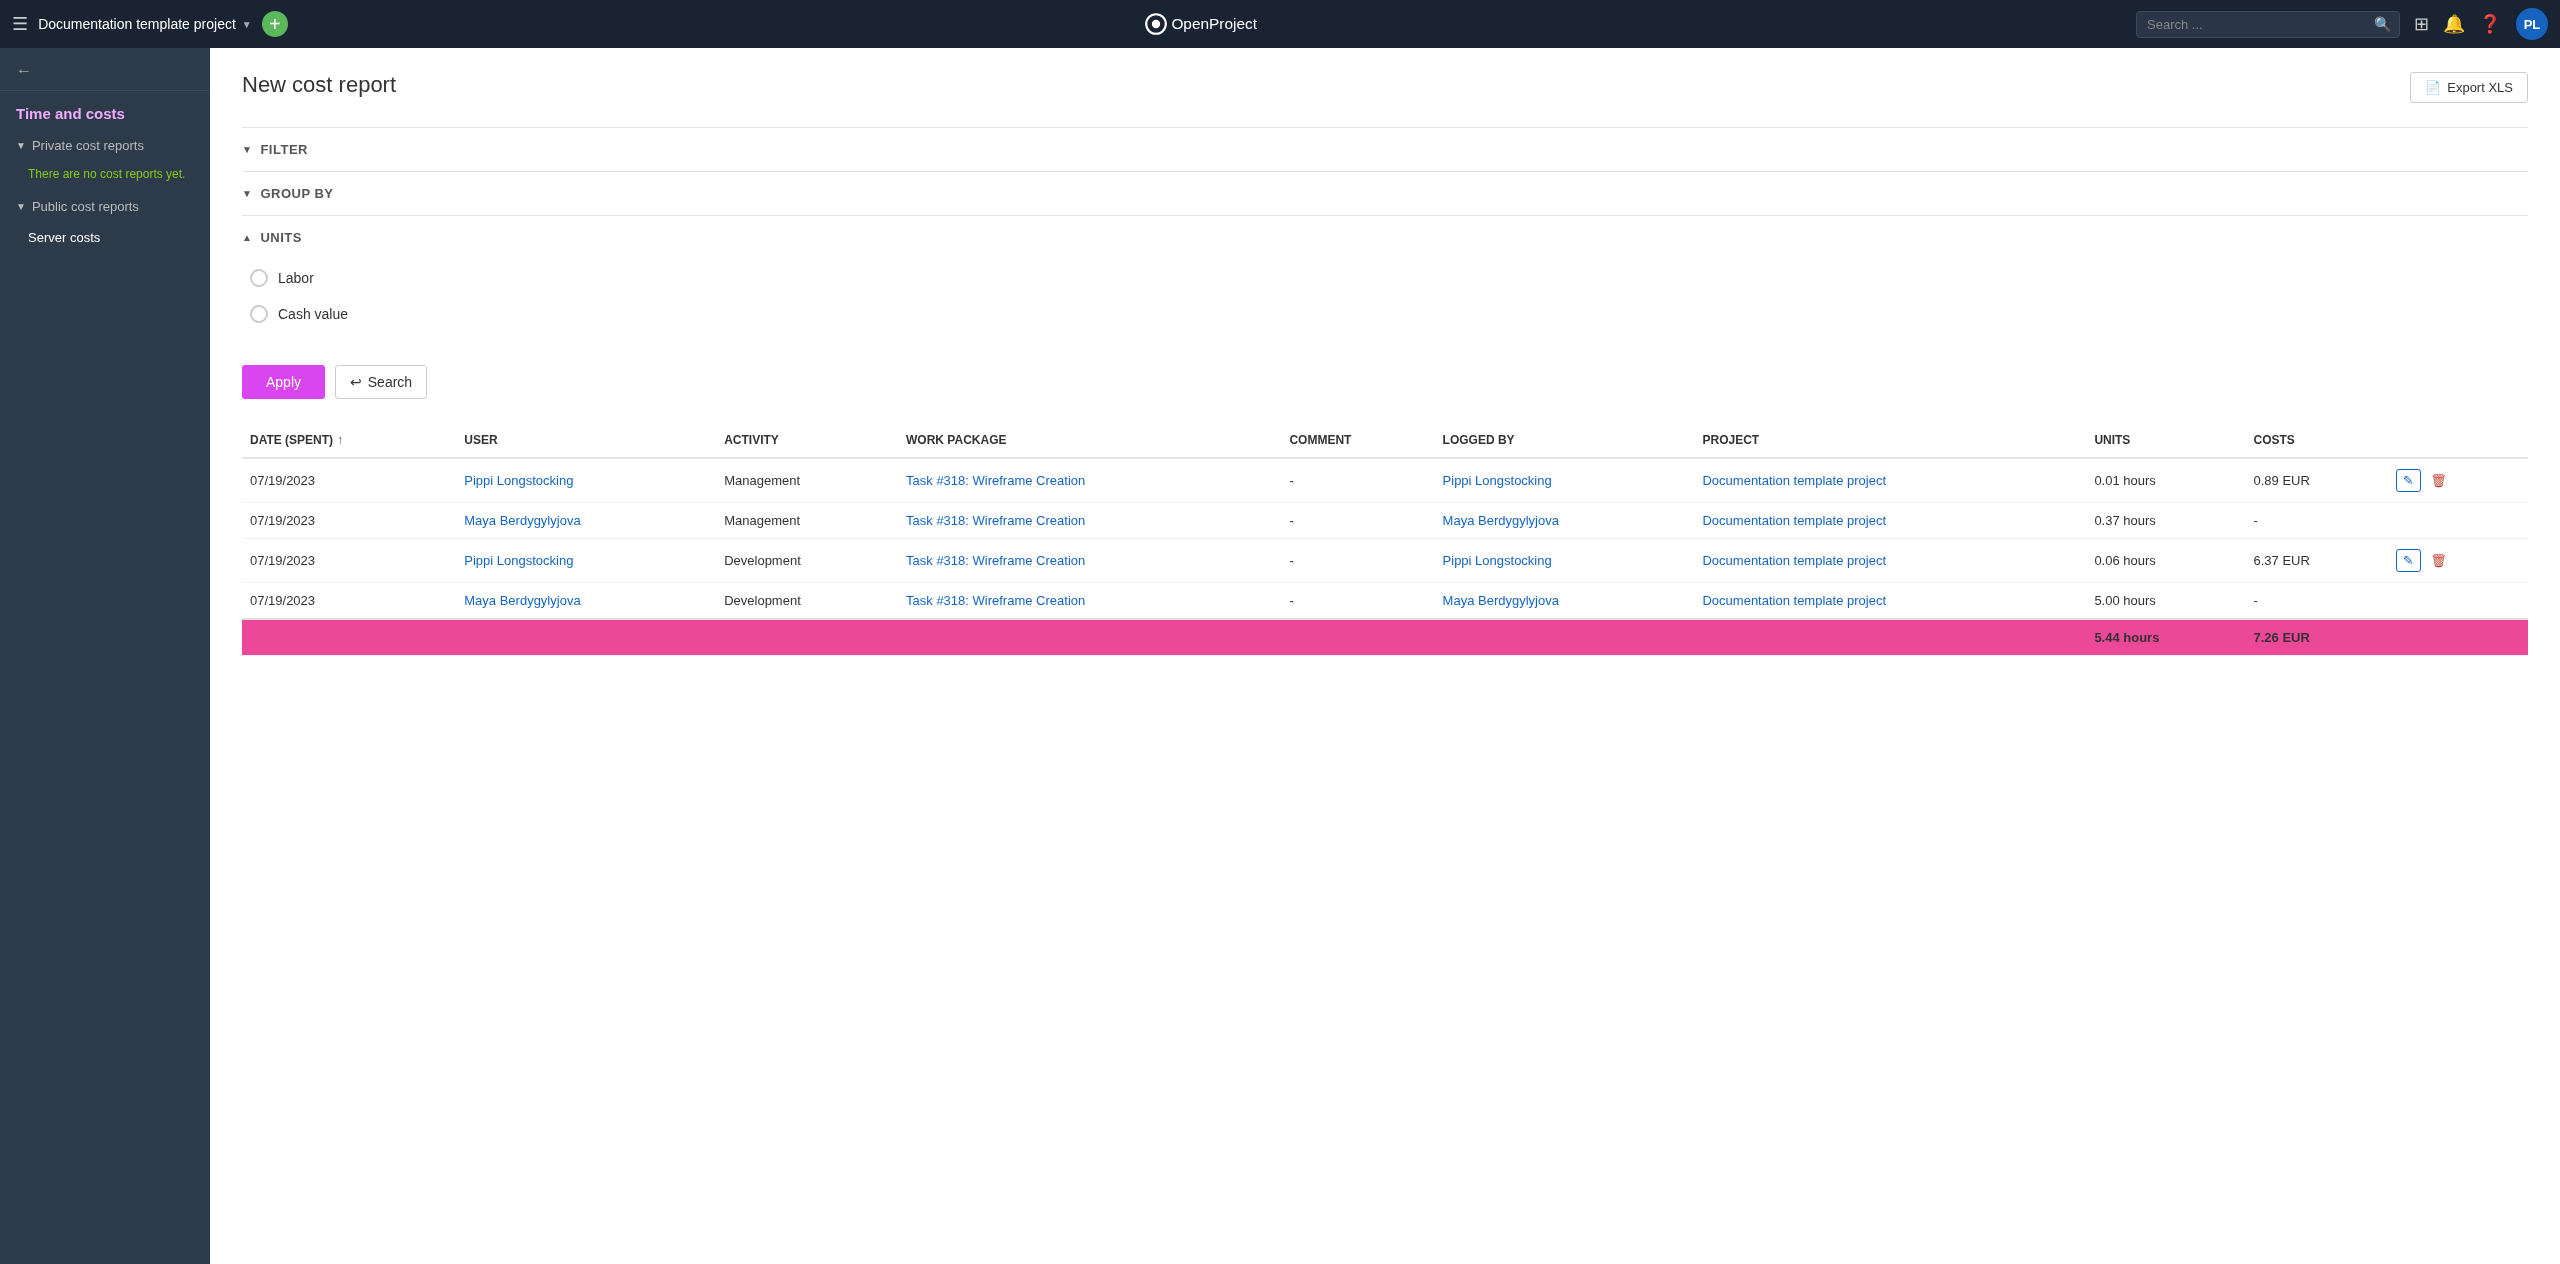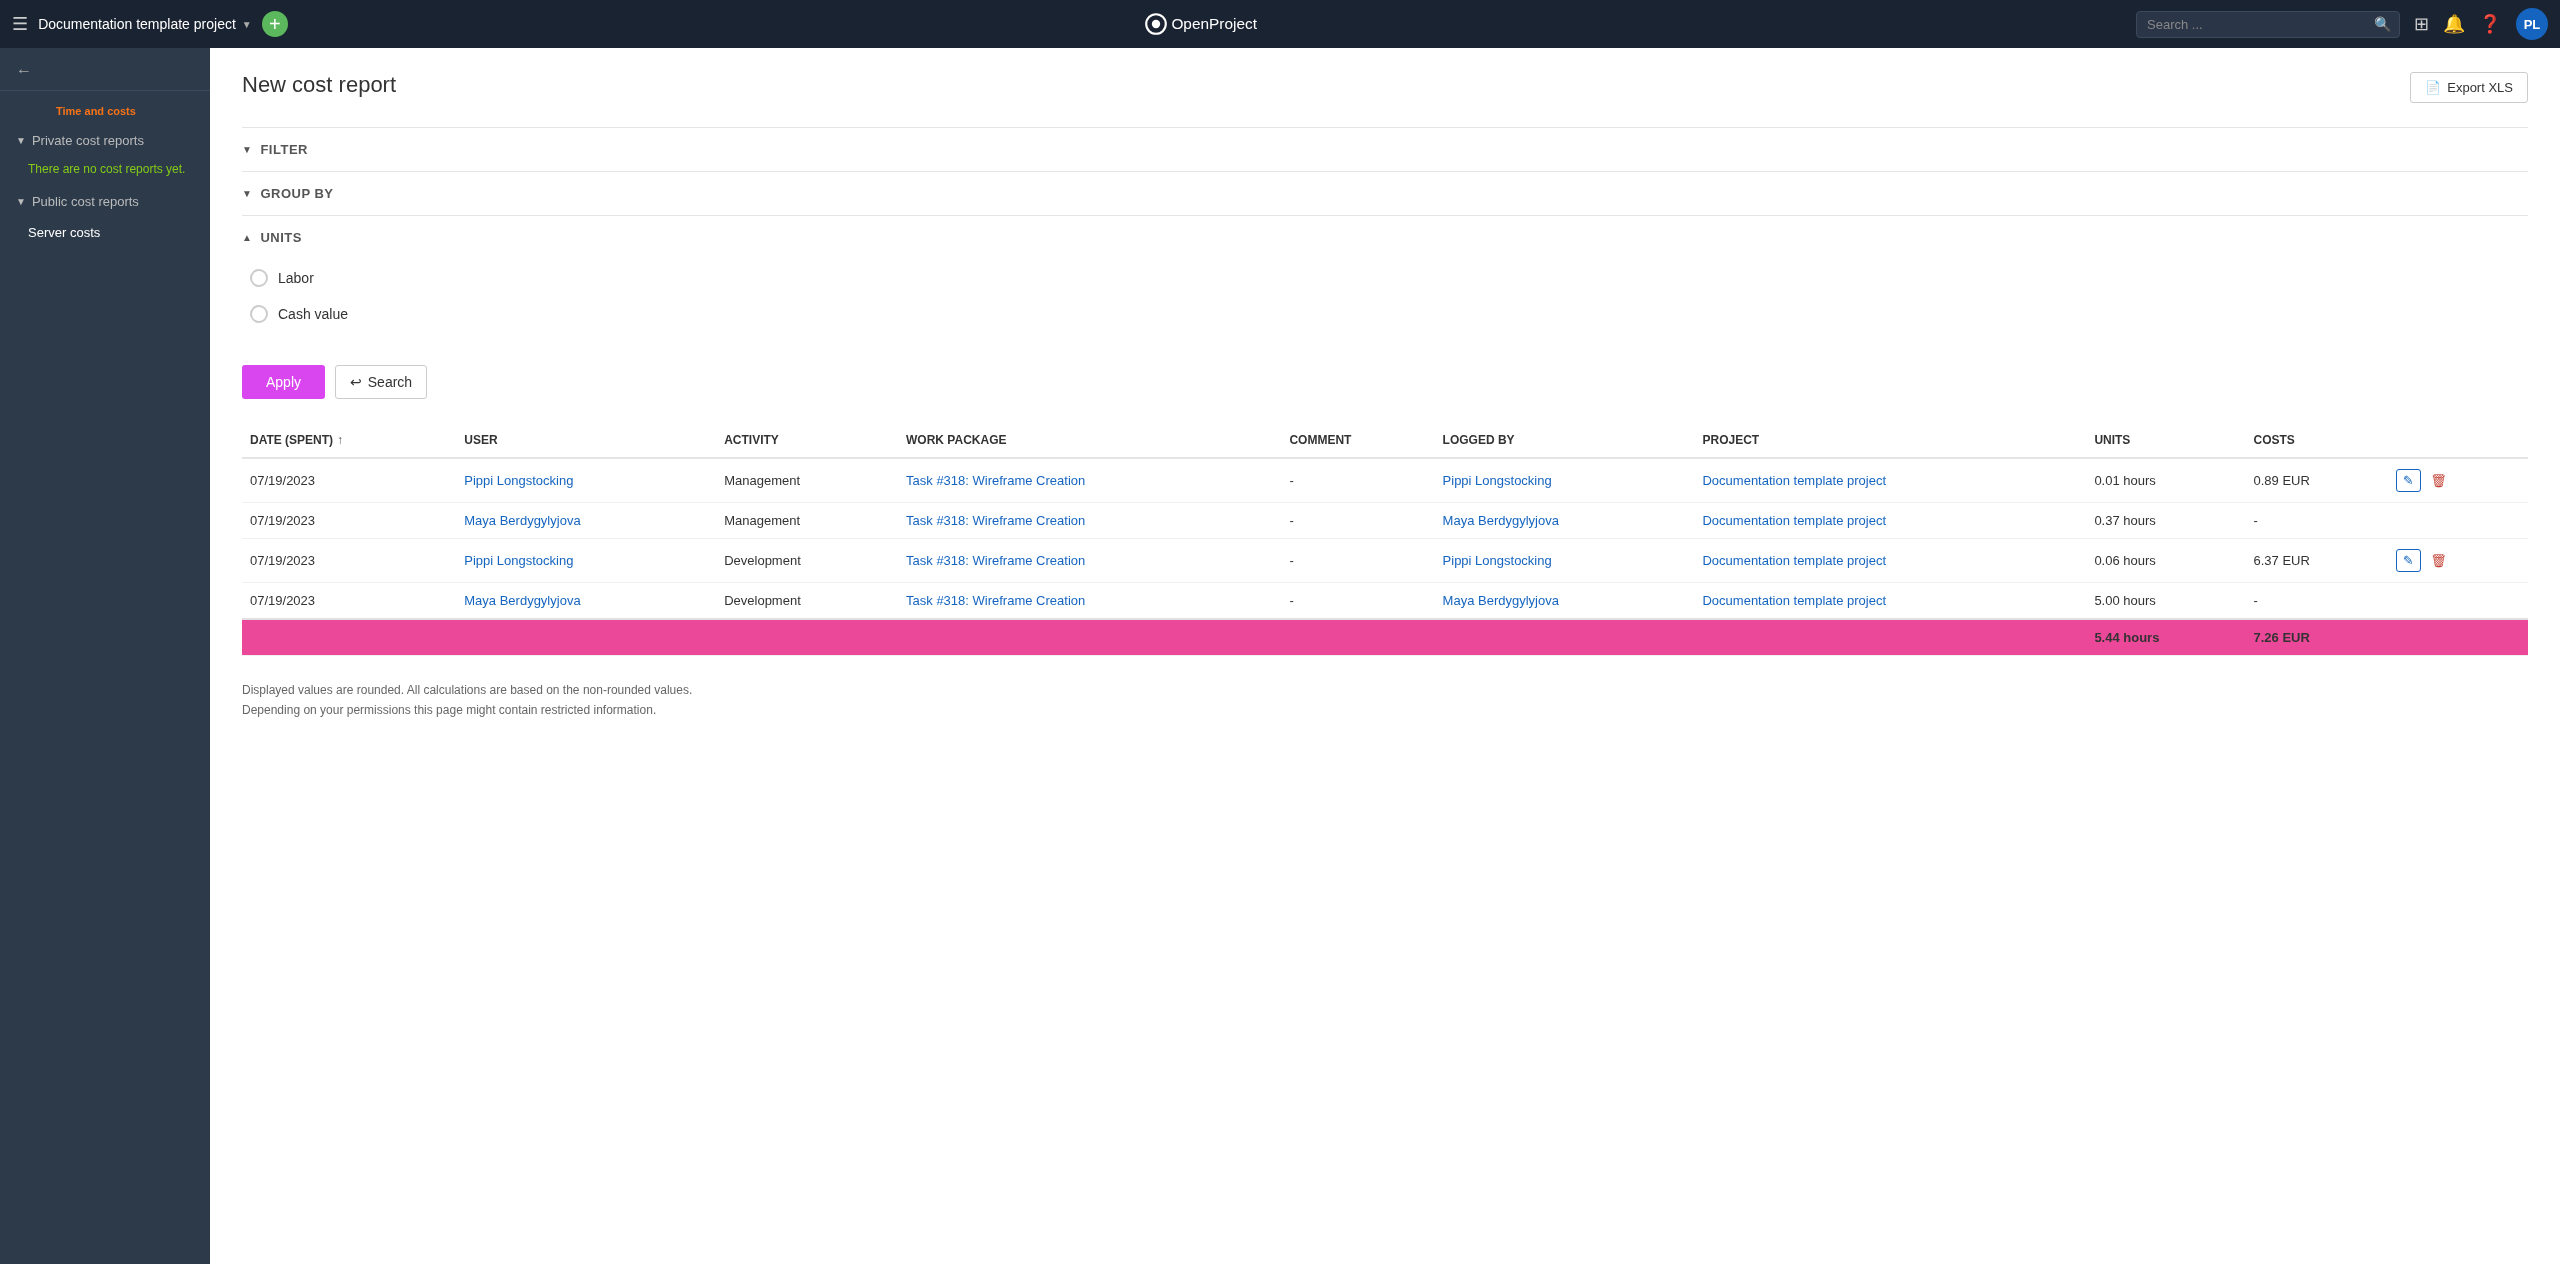--- a/index.html
+++ b/index.html
@@ -28,21 +28,21 @@
     .topnav-icon { color: #ccc; font-size: 18px; cursor: pointer; }
     .topnav-avatar { background: #1565c0; border-radius: 50%; width: 32px; height: 32px; display: flex; align-items: center; justify-content: center; color: #fff; font-size: 13px; font-weight: bold; cursor: pointer; }
 
     
     .main-layout { display: flex; flex: 1; overflow: hidden; }
 
     
     .sidebar { background: #2c3a4a; color: #ccc; width: 210px; flex-shrink: 0; overflow-y: auto; display: flex; flex-direction: column; }
     .sidebar-back { display: flex; align-items: center; gap: 8px; padding: 12px 16px; color: #aaa; cursor: pointer; font-size: 13px; border-bottom: 1px solid #3a4a5c; }
     .sidebar-back-arrow { font-size: 16px; }
-    .sidebar-section-title { color: #f97316; font-size: 11px; font-weight: 600; padding: 14px 16px 8px; margin-left: 40px; }
+    .sidebar-section-title { color: #f0abfc; font-size: 15px; font-weight: 600; padding: 14px 16px 8px; }
     .sidebar-group-header { display: flex; align-items: center; gap: 6px; padding: 8px 16px; cursor: pointer; font-size: 13px; color: #bbb; }
     .sidebar-group-header .caret { font-size: 10px; }
     .sidebar-empty { padding: 6px 16px 10px 28px; font-size: 12px; color: #84cc16; }
     .sidebar-item { padding: 8px 16px 8px 28px; cursor: pointer; font-size: 13px; color: #ccc; }
     .sidebar-item.active { color: #fff; font-weight: 500; }
 
     
     .content { flex: 1; overflow-y: auto; padding: 24px 32px; background: #fff; }
     .content-header { display: flex; align-items: flex-start; justify-content: space-between; margin-bottom: 24px; }
     .page-title { font-size: 22px; font-weight: 400; color: #333; }
@@ -267,18 +267,14 @@
             <td></td>
             <td></td>
             <td></td>
             <td>5.44 hours</td>
             <td>7.26 EUR</td>
             <td></td>
           </tr>
         </tfoot>
     </table>
 
-    <div class="footer-note">
-      <div>Displayed values are rounded. All calculations are based on the non-rounded values.</div>
-      <div>Depending on your permissions this page might contain restricted information.</div>
-    </div>
   </main>
 </div>
 
 </body></html>

